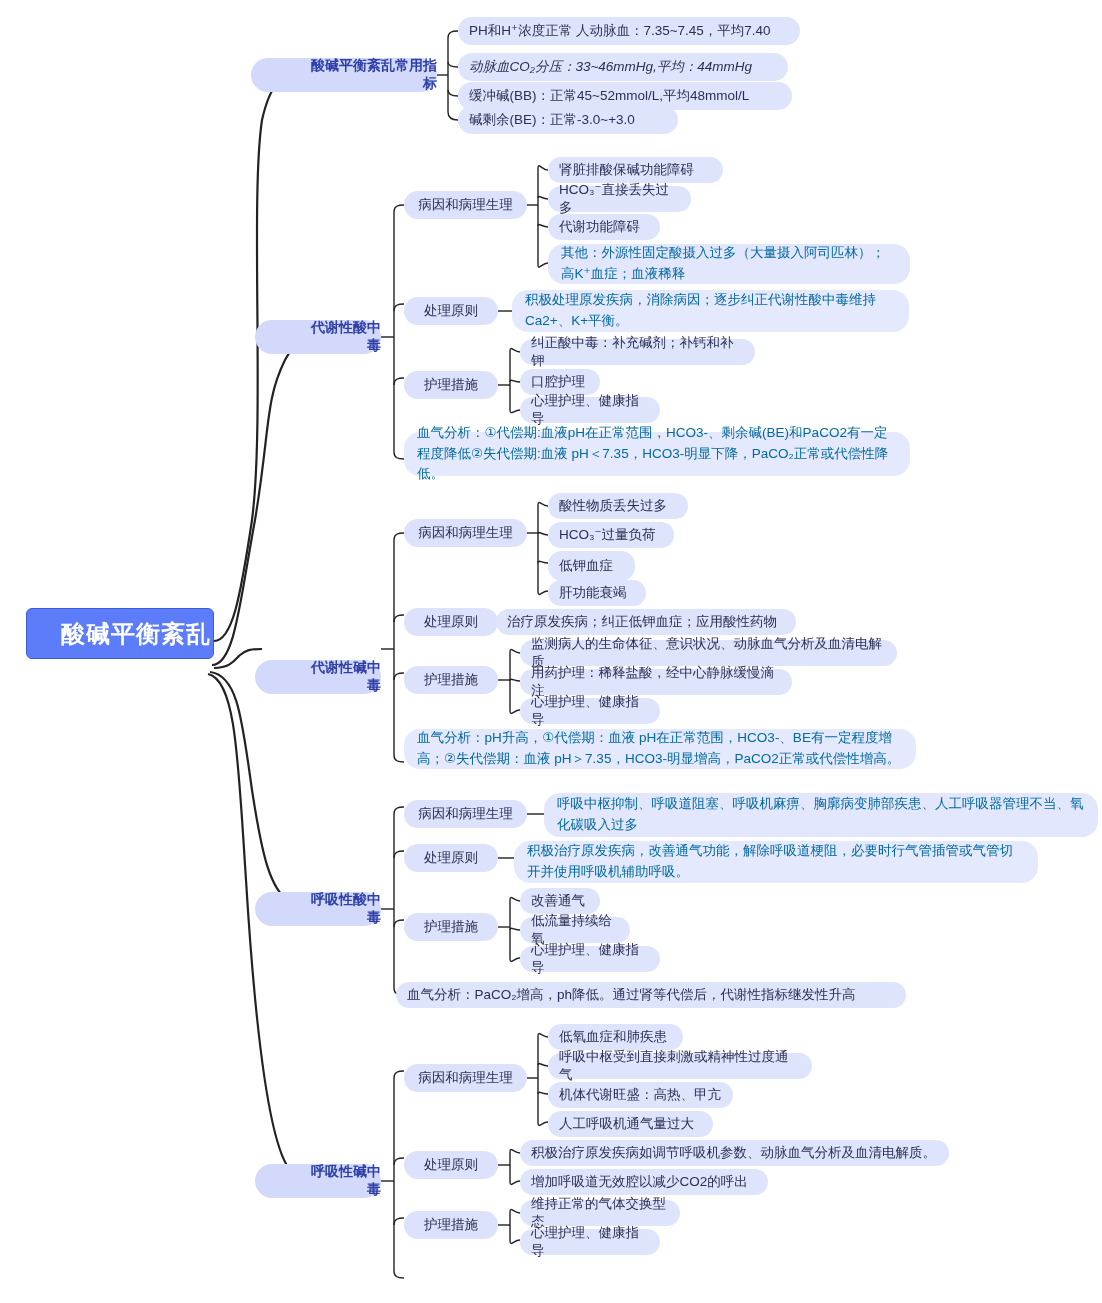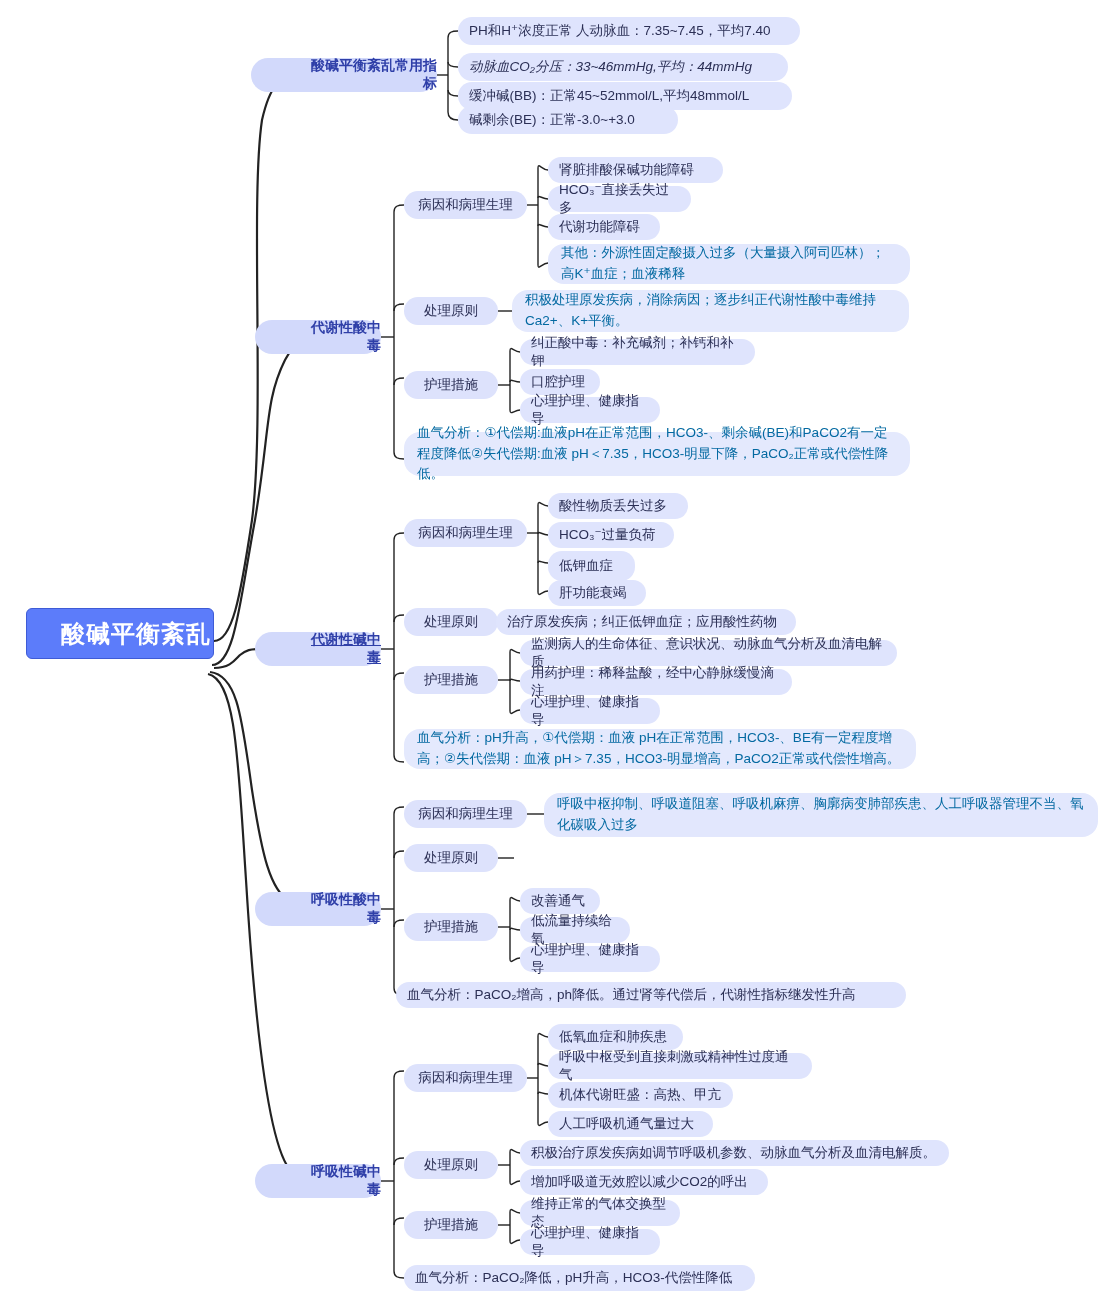--- a/index.html
+++ b/index.html
@@ -220,21 +220,21 @@
     <span class="txt">口腔护理</span>
   </div>
   <div class="node n-leaf" style="left:520px;top:397px;width:140px;height:26px;">
     <span class="txt">心理护理、健康指导</span>
   </div>
 
   <div class="node n-para pale" style="left:404px;top:432px;width:506px;height:44px;">
     <span class="txt">血气分析：①代偿期:血液pH在正常范围，HCO3-、剩余碱(BE)和PaCO2有一定程度降低②失代偿期:血液 pH＜7.35，HCO3-明显下降，PaCO₂正常或代偿性降低。</span>
   </div>
 
-  <div class="node n-l2" style="left:255px;top:632px;width:126px;height:34px;text-decoration:underline;">
+  <div class="node n-l2" style="left:255px;top:660px;width:126px;height:34px;">
     <span class="txt">代谢性碱中毒</span>
   </div>
 
   <div class="node n-l3" style="left:404px;top:519px;width:123px;height:28px;">
     <span class="txt">病因和病理生理</span>
   </div>
   <div class="node n-leaf" style="left:548px;top:493px;width:140px;height:26px;">
     <span class="txt">酸性物质丢失过多</span>
   </div>
   <div class="node n-leaf" style="left:548px;top:522px;width:126px;height:26px;">
@@ -278,20 +278,23 @@
   <div class="node n-l3" style="left:404px;top:800px;width:123px;height:28px;">
     <span class="txt">病因和病理生理</span>
   </div>
   <div class="node n-para" style="left:544px;top:793px;width:554px;height:44px;">
     <span class="txt">呼吸中枢抑制、呼吸道阻塞、呼吸机麻痹、胸廓病变肺部疾患、人工呼吸器管理不当、氧化碳吸入过多</span>
   </div>
 
   <div class="node n-l3" style="left:404px;top:844px;width:94px;height:28px;">
     <span class="txt">处理原则</span>
   </div>
+  <div class="node n-para pale" style="left:514px;top:841px;width:524px;height:42px;">
+    <span class="txt">积极治疗原发疾病，改善通气功能，解除呼吸道梗阻，必要时行气管插管或气管切开并使用呼吸机辅助呼吸。</span>
+  </div>
 
   <div class="node n-l3" style="left:404px;top:913px;width:94px;height:28px;">
     <span class="txt">护理措施</span>
   </div>
   <div class="node n-leaf" style="left:520px;top:888px;width:80px;height:26px;">
     <span class="txt">改善通气</span>
   </div>
   <div class="node n-leaf" style="left:520px;top:917px;width:110px;height:26px;justify-content:center;">
     <span class="txt">低流量持续给氧</span>
   </div>
@@ -336,17 +339,14 @@
   <div class="node n-l3" style="left:404px;top:1211px;width:94px;height:28px;">
     <span class="txt">护理措施</span>
   </div>
   <div class="node n-leaf" style="left:520px;top:1200px;width:160px;height:26px;">
     <span class="txt">维持正常的气体交换型态</span>
   </div>
   <div class="node n-leaf" style="left:520px;top:1229px;width:140px;height:26px;">
     <span class="txt">心理护理、健康指导</span>
   </div>
 
-  <div class="node n-leaf" style="left:404px;top:1265px;width:351px;height:26px;">
-    <span class="txt">血气分析：PaCO₂降低，pH升高，HCO3-代偿性降低</span>
-  </div>
 
 </div>
 
 </body></html>

